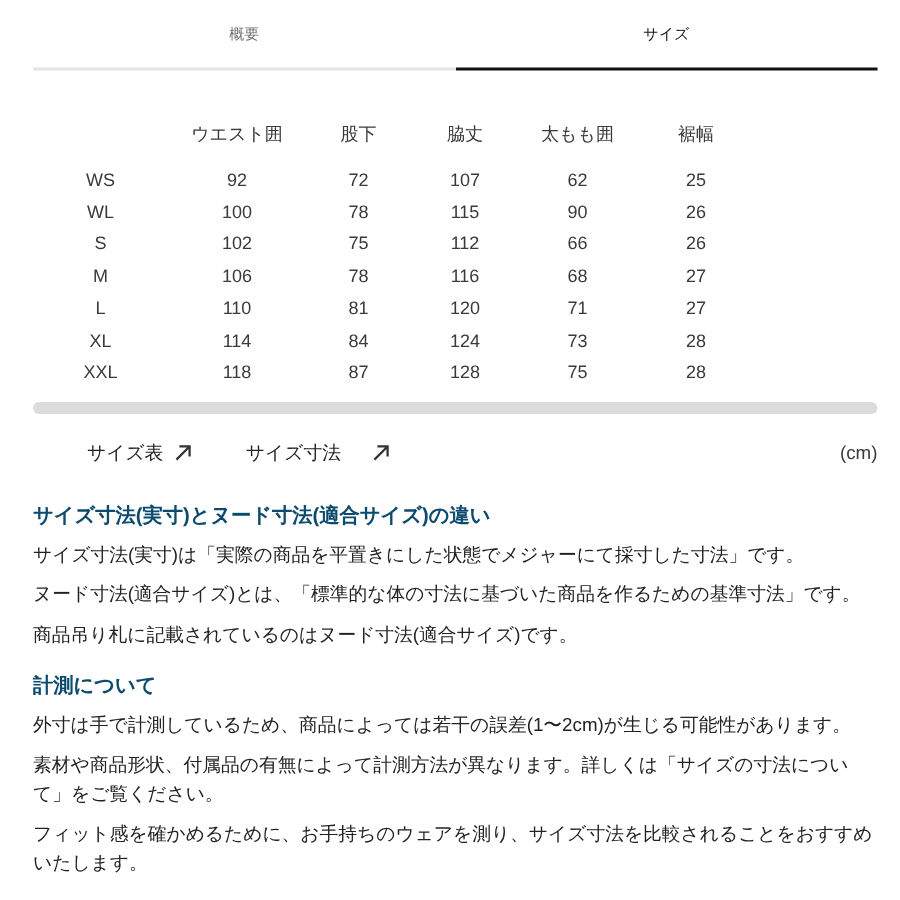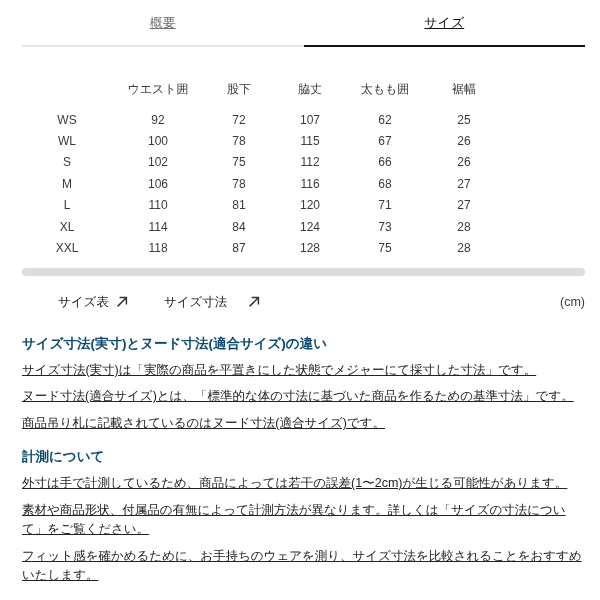--- a/index.html
+++ b/index.html
@@ -15,44 +15,43 @@
   body{
     width:600px;height:600px;overflow:hidden;background:#fff;
     font-family:"Liberation Sans","DejaVu Sans",sans-serif;
     color:var(--text);
   }
   .page{padding:0 15px 0 22px;}
   
   .tabbar{display:flex;height:47px;}
   .tab{
     flex:1;display:flex;align-items:center;justify-content:center;
-    font-size:13px;color:var(--tab-inactive);cursor:pointer;
+    font-size:10px;color:var(--tab-inactive);cursor:pointer;
     border-bottom:2px solid var(--divider);
-    text-decoration:underline;
   }
   .tab.active{color:var(--tab-active);border-bottom:2px solid var(--tab-active);}
   
   table{border-collapse:collapse;table-layout:fixed;width:482px;margin-top:24px;}
   th,td{font-weight:normal;text-align:center;padding:0;}
   thead th{font-size:12px;color:var(--table-text);line-height:16px;padding:10px 0 12px;}
   tbody td{font-size:12px;color:var(--table-text);height:21.4px;line-height:1;}
   td.size-label{color:var(--table-text);}
   
   .hscrollbar{margin-top:9px;height:8px;border-radius:4px;background:var(--scrollbar);}
   
   .links-row{display:flex;align-items:center;margin-top:18px;font-size:12.5px;line-height:16px;}
   .ext-link{display:inline-flex;align-items:center;gap:7px;color:var(--text);text-decoration:none;cursor:pointer;margin-left:36px;}
   .ext-link + .ext-link{gap:21px;}
   .ext-link svg{display:block;}
   .unit{margin-left:auto;color:var(--table-text);}
   
   .sections{margin-top:24px;}
   .sections section + section{margin-top:14px;}
   .sections h3{font-size:13.5px;line-height:20px;margin:0 0 7px;font-weight:bold;color:#0c4a6e;}
-  .sections p{font-size:12.5px;line-height:19.5px;margin:7px 0;color:var(--text);text-decoration:underline;}
+  .sections p{font-size:12.5px;line-height:19.5px;margin:7px 0;color:var(--text);}
 </style>
 </head>
 <body>
 
 <div class="page">
 
   <div class="tabbar">
     <div class="tab">概要</div>
     <div class="tab active">サイズ</div>
   </div>
@@ -83,21 +82,21 @@
           <td>72</td>
           <td>107</td>
           <td>62</td>
           <td>25</td>
         </tr>
         <tr>
           <td class="size-label">WL</td>
           <td>100</td>
           <td>78</td>
           <td>115</td>
-          <td>67</td>
+          <td>90</td>
           <td>26</td>
         </tr>
         <tr>
           <td class="size-label">S</td>
           <td>102</td>
           <td>75</td>
           <td>112</td>
           <td>66</td>
           <td>26</td>
         </tr>

